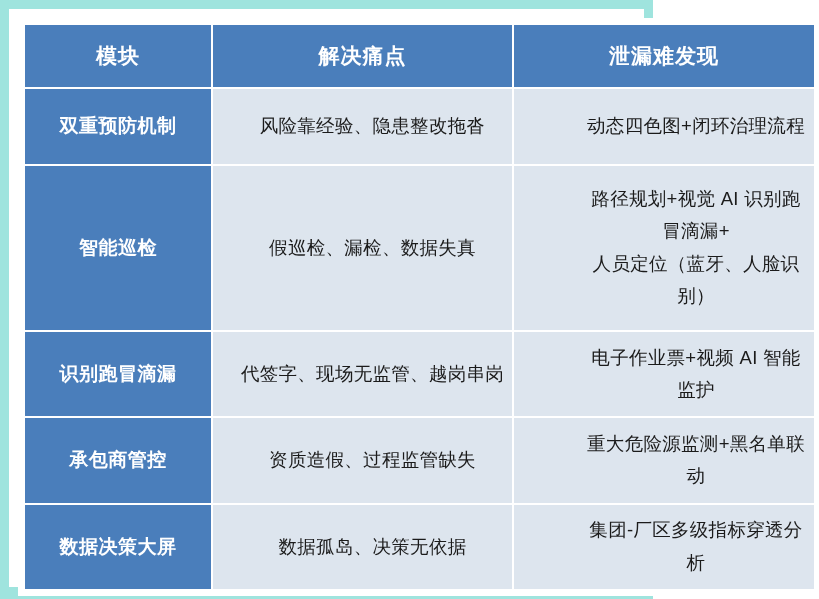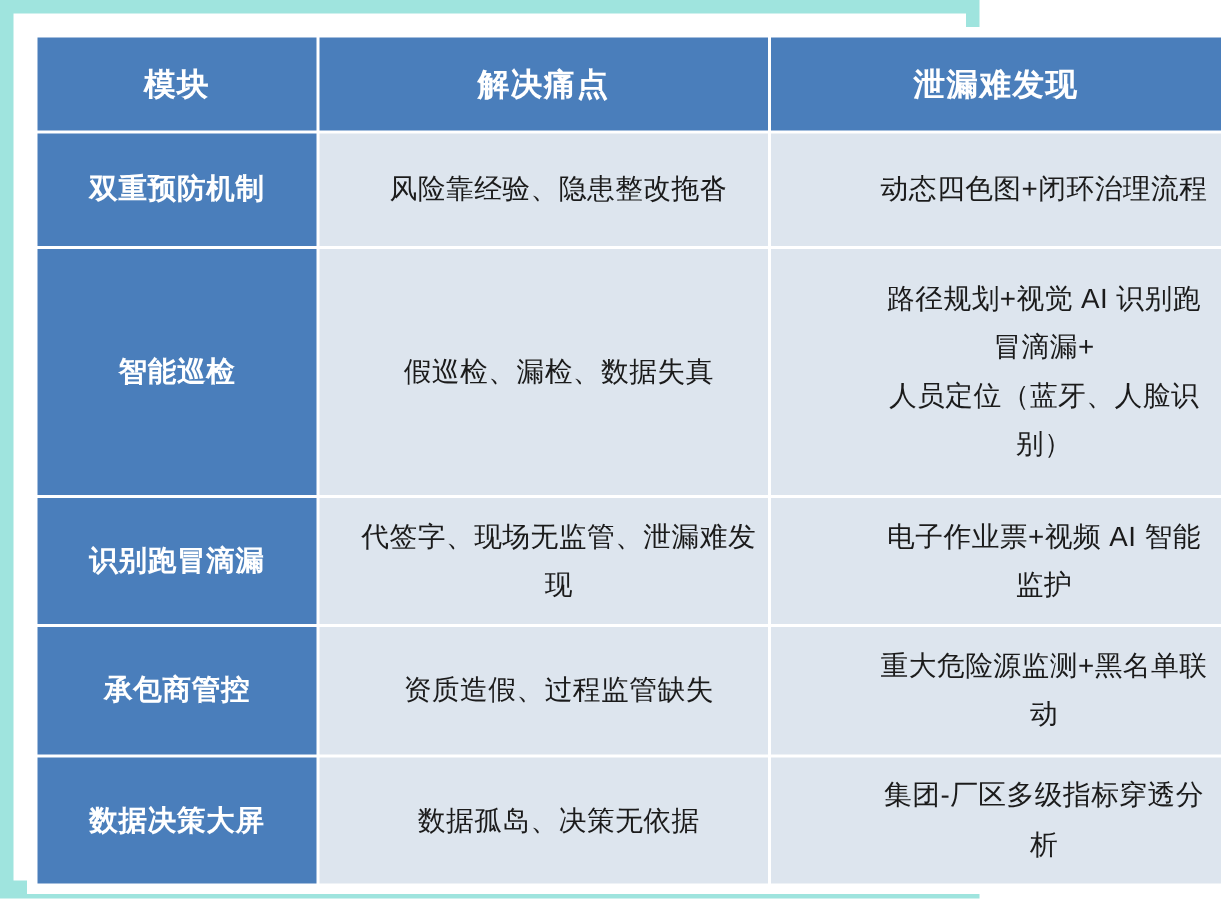--- a/index.html
+++ b/index.html
@@ -123,21 +123,21 @@
           <tr class="r-tall">
             <td class="module">智能巡检</td>
             <td class="cell">假巡检、漏检、数据失真</td>
             <td class="cell">
               <span class="twoline">路径规划+视觉 AI 识别跑冒滴漏+</span>
               <span class="twoline">人员定位（蓝牙、人脸识别）</span>
             </td>
           </tr>
           <tr class="r-normal">
             <td class="module">识别跑冒滴漏</td>
-            <td class="cell">代签字、现场无监管、泄漏难发现</td>
+            <td class="cell">代签字、现场无监管、越岗串岗</td>
             <td class="cell">
               <span class="twoline">电子作业票+视频 AI 智能监护</span>
             </td>
           </tr>
           <tr class="r-normal">
             <td class="module">承包商管控</td>
             <td class="cell">资质造假、过程监管缺失</td>
             <td class="cell">
               <span class="twoline">重大危险源监测+黑名单联动</span>
             </td>

